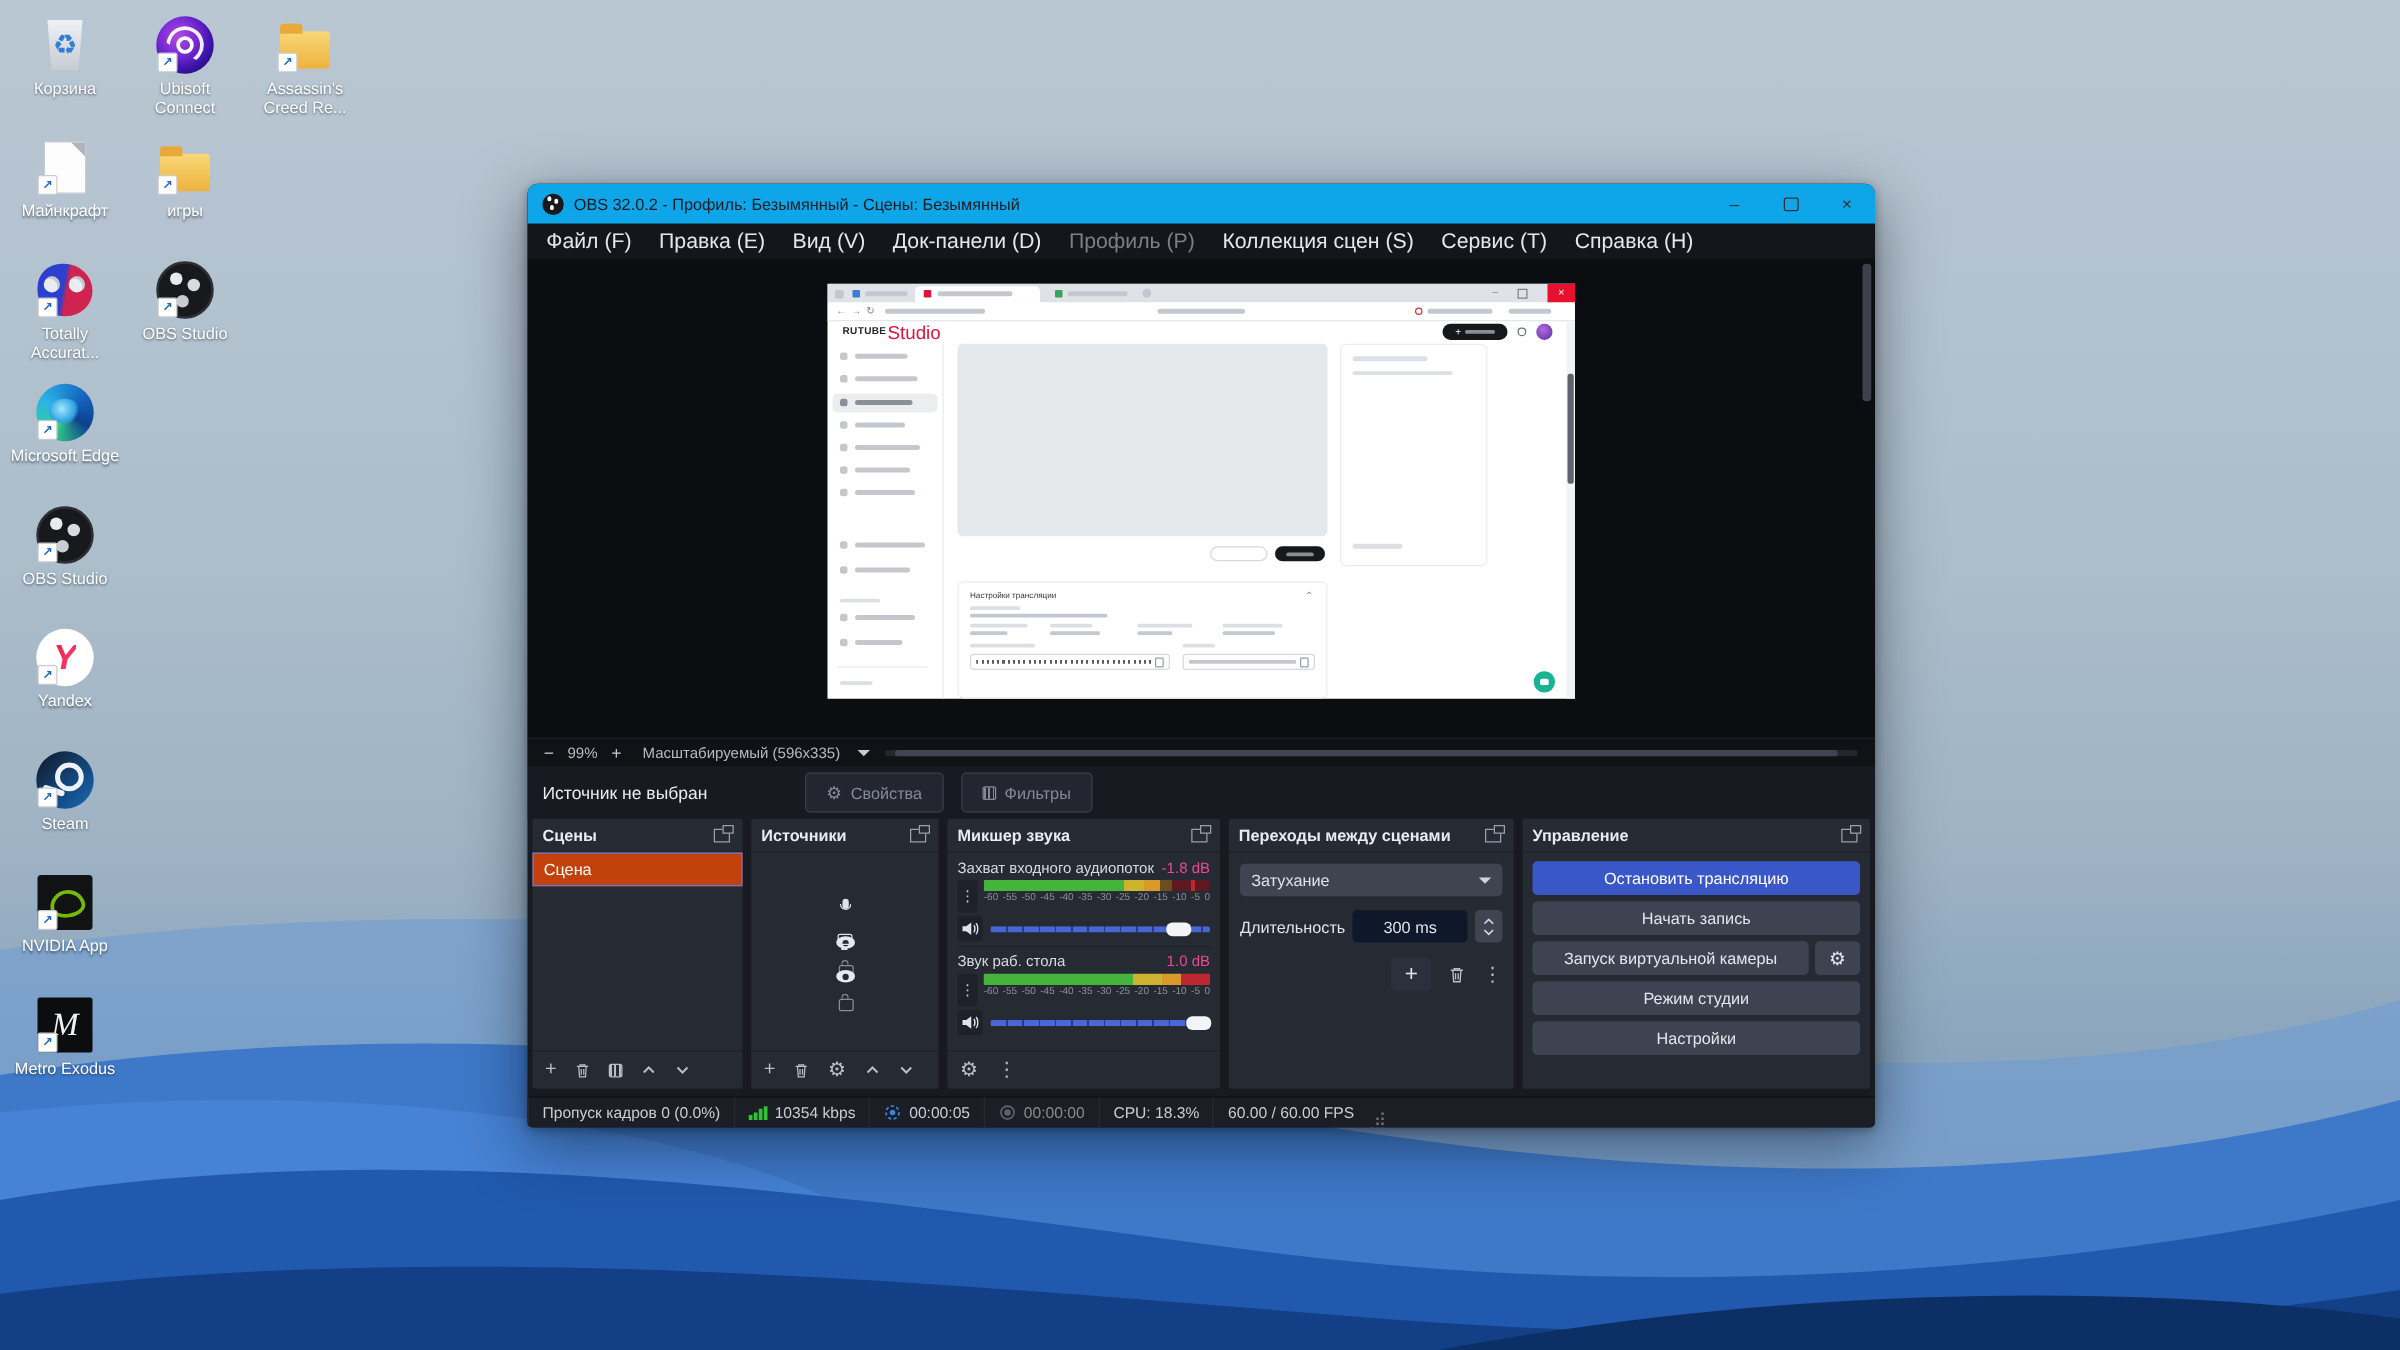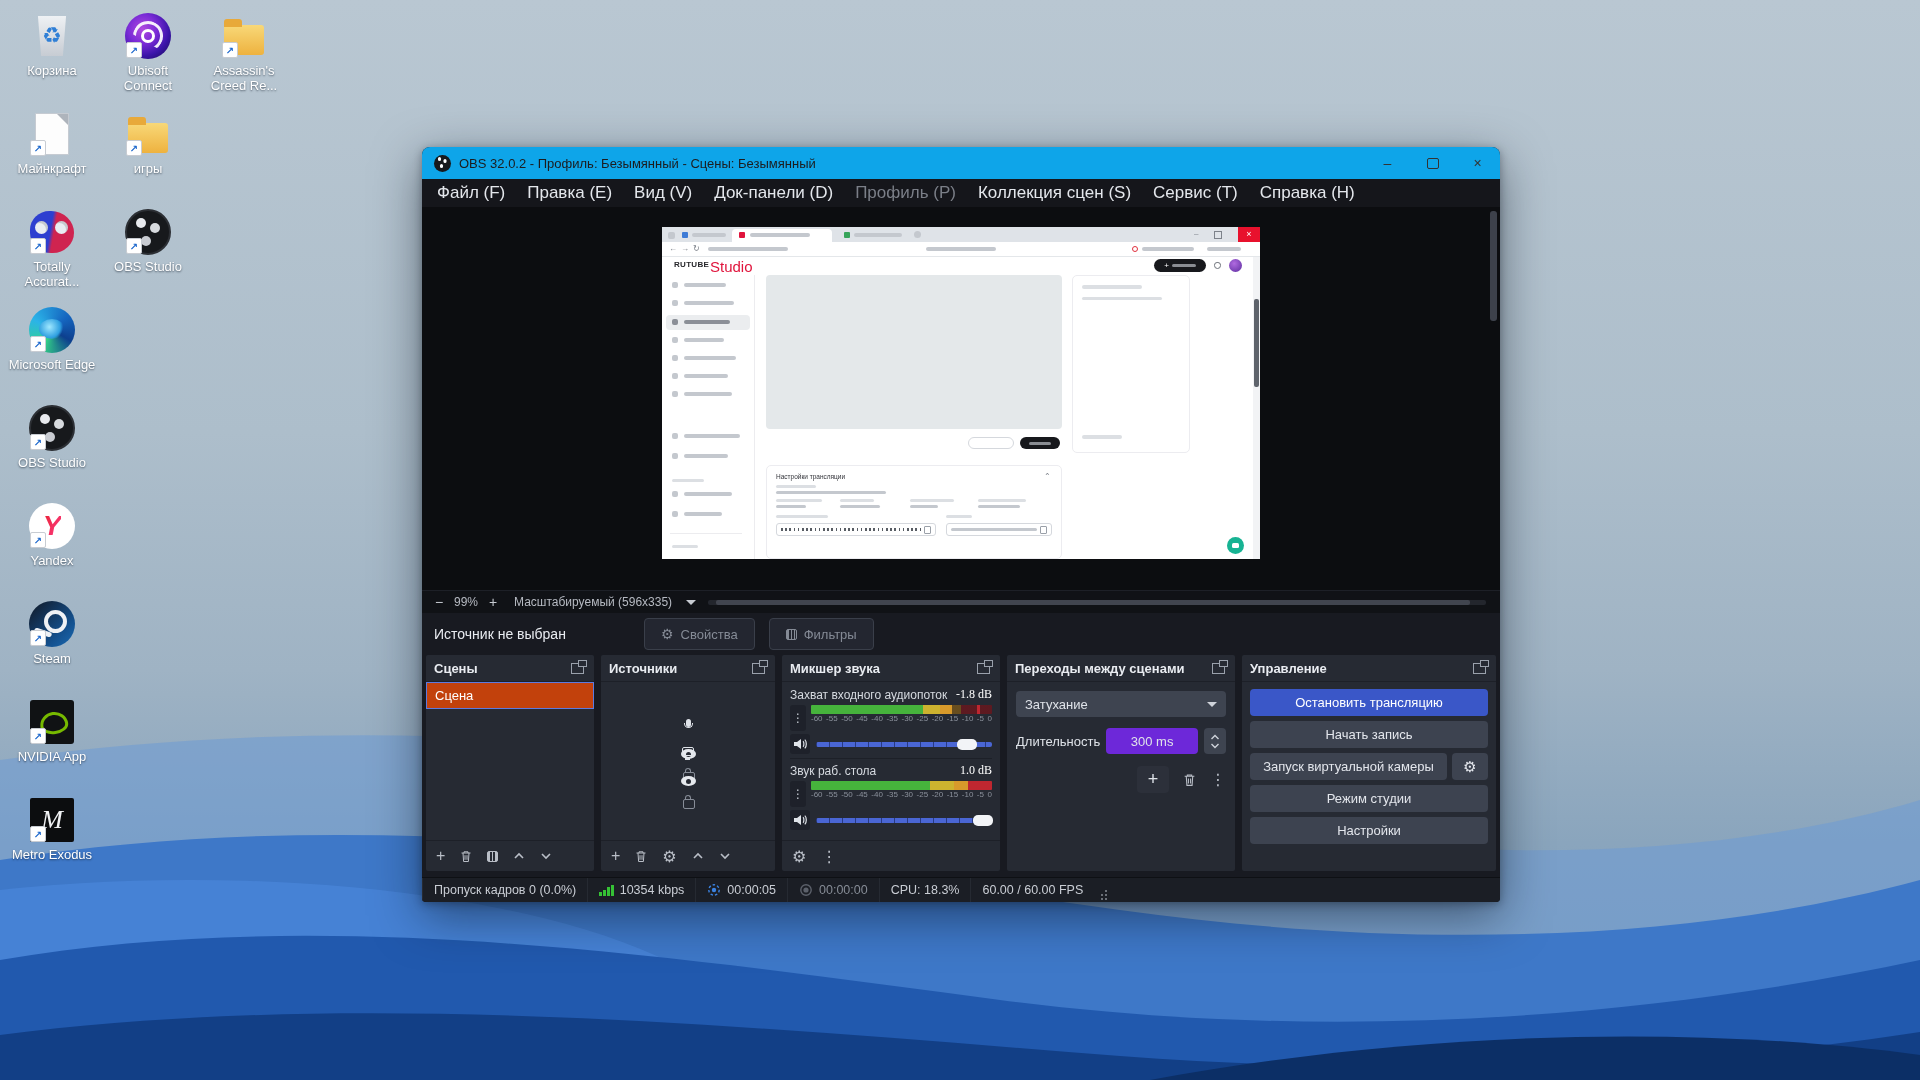--- a/index.html
+++ b/index.html
@@ -84,21 +84,21 @@
   .srcrow{height:42px;background:#181a21;display:flex;align-items:center;padding:0 12px;flex:0 0 auto;}
   .srcrow .srclabel{font-size:14px;color:#e9ecf1;width:210px;}
   .pillbtn{height:30px;padding:0 16px;margin-right:14px;background:#232630;border:1px solid #3a3f4a;border-radius:4px;
         display:flex;align-items:center;gap:7px;font-size:13px;color:#858b96;}
   .pillbtn .g{font-size:14px;}
   .flt{width:11px;height:11px;border:1.5px solid currentColor;border-radius:2px;box-sizing:border-box;
         background:repeating-linear-gradient(90deg,currentColor 0 1.5px,transparent 1.5px 3.5px);}
   
   .docks{height:216px;display:flex;gap:7px;padding:0 4px;flex:0 0 auto;}
   .panel{background:#262a33;border-radius:2px;display:flex;flex-direction:column;min-width:0;}
-  .p-scenes{width:168px;}.p-sources{width:174px;gap:36px;}.p-mixer{width:218px;}.p-trans{width:228px;}.p-ctrl{flex:1;}
+  .p-scenes{width:168px;}.p-sources{width:150px;gap:36px;}.p-mixer{width:218px;}.p-trans{width:228px;}.p-ctrl{flex:1;}
   .phead{height:26px;display:flex;align-items:center;justify-content:space-between;padding:0 8px;
         font-size:13px;font-weight:bold;color:#e9ecf1;border-bottom:1px solid #1d2028;flex:0 0 auto;}
   .pop{width:11px;height:9px;border:1.2px solid #9aa1ac;position:relative;margin-right:2px;}
   .pop::before{content:"";position:absolute;right:-4px;top:-4px;width:7px;height:5px;border:1.2px solid #9aa1ac;background:#262a33;}
   .pbody{flex:1;min-height:0;position:relative;}
   .ptool{height:30px;border-top:1px solid #1d2028;display:flex;align-items:center;gap:15px;padding:0 10px;color:#b9bec7;flex:0 0 auto;}
   .tico{display:flex;align-items:center;justify-content:center;font-size:16px;color:#b9bec7;}
   .tico svg{display:block;}
   .scene-item{height:27px;line-height:25px;background:#c2410c;border:1px solid #5d7ae0;box-sizing:border-box;
         color:#fff;font-size:13px;padding:0 8px;}
@@ -115,21 +115,21 @@
   .eye::after{content:"";position:absolute;inset:2.5px 5px;background:#262a33;border-radius:50%;}
   .lock{width:10px;height:8px;border:1.5px solid #878d98;border-radius:2px;position:relative;margin:5px 0 0 2px;flex:0 0 auto;}
   .lock::before{content:"";position:absolute;left:1.2px;top:-5px;width:4px;height:4px;border:1.5px solid #878d98;border-bottom:none;
         border-radius:3px 3px 0 0;}
   
   .mxbody{padding:5px 8px 0 8px;}
   .mx-ch{margin-bottom:4px;}
   .mx-ch + .mx-ch{border-top:1px solid #1d2028;padding-top:4px;}
   .mx-head{display:flex;align-items:center;font-size:12px;}
   .mx-name{color:#d6dae0;flex:1;white-space:nowrap;overflow:hidden;}
-  .mx-db{color:#ffffff;margin-left:2px;font-family:Liberation Serif, serif;}
+  .mx-db{color:#ec4899;margin-left:2px;}
   .mx-mrow{display:flex;gap:5px;margin-top:3px;align-items:flex-start;}
   .mx-dots{width:16px;height:26px;background:#1e212a;border-radius:3px;color:#c6cbd3;font-size:12px;
         display:flex;align-items:center;justify-content:center;flex:0 0 auto;}
   .mx-mcol{flex:1;min-width:0;}
   .mx-meter{height:9px;border-radius:1px;}
   .m1{background:linear-gradient(90deg,rgba(13,15,20,0) 0 78%,rgba(13,15,20,.55) 78% 91.5%,rgba(13,15,20,0) 91.5% 93.5%,rgba(13,15,20,.55) 93.5% 100%),
        linear-gradient(90deg,#46b33c 0 62%,#cdb32f 62% 71%,#d89a2b 71% 83%,#bf2730 83% 100%);}
   .m2{background:linear-gradient(90deg,#46b33c 0 66%,#cdb32f 66% 79%,#d89a2b 79% 87%,#bf2730 87% 100%);}
   .mx-ticks{display:flex;justify-content:space-between;font-size:8px;color:#8b919c;margin-top:1px;line-height:1;}
   .mx-srow{display:flex;gap:6px;align-items:center;margin-top:3px;}
@@ -138,21 +138,21 @@
   .mx-track{position:absolute;left:0;right:0;top:8px;height:5px;border-radius:2px;background:
         repeating-linear-gradient(90deg,rgba(12,22,64,.55) 0 1px,transparent 1px 13px),
         linear-gradient(90deg,#4a66d4,#4a66d4);}
   .mx-handle{position:absolute;top:4.5px;width:20px;height:11px;background:#f2f4f7;border-radius:5px;margin-left:-10px;}
   
   .trbody{padding:9px 9px 0 9px;font-size:13px;color:#dfe3e9;}
   .dropdown{height:26px;background:#3e4450;border-radius:4px;display:flex;align-items:center;padding:0 9px;}
   .dropdown .dval{flex:1;}
   .dcaret{width:0;height:0;border:5px solid transparent;border-top-color:#cfd3da;margin-top:5px;}
   .durrow{display:flex;align-items:center;margin-top:11px;gap:6px;}
-  .spin{flex:1;height:26px;background:#6d28d9;border-radius:4px;display:flex;align-items:center;justify-content:center;}
+  .spin{flex:1;height:26px;background:#0f172a;border-radius:4px;display:flex;align-items:center;justify-content:center;}
   .spinarrows{width:22px;height:26px;background:#3e4450;border-radius:4px;display:flex;flex-direction:column;
         align-items:center;justify-content:center;gap:3px;color:#cfd3da;}
   .trbtns{display:flex;justify-content:flex-end;align-items:center;gap:14px;margin-top:12px;}
   .trplus{width:32px;height:27px;background:#2c303a;border-radius:4px;display:flex;align-items:center;justify-content:center;
         font-size:18px;color:#dfe3e9;}
   
   .ctbody{padding:7px 8px 0 8px;display:flex;flex-direction:column;gap:5px;}
   .cbtn{height:27px;background:#3d4350;border-radius:4px;color:#e3e6ec;font-size:13px;
         display:flex;align-items:center;justify-content:center;}
   .cbtn.primary{background:#3a57c8;color:#fff;}

